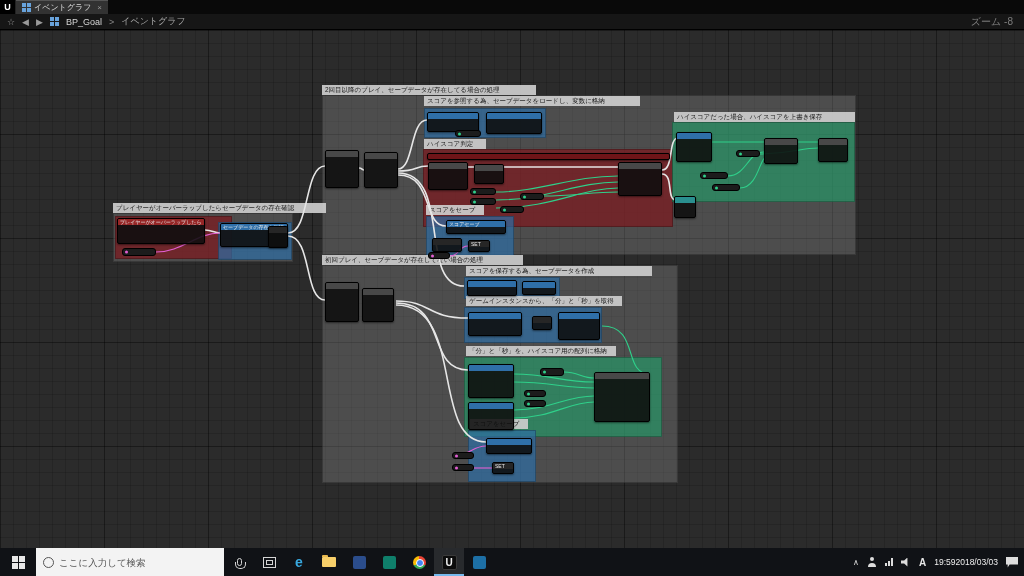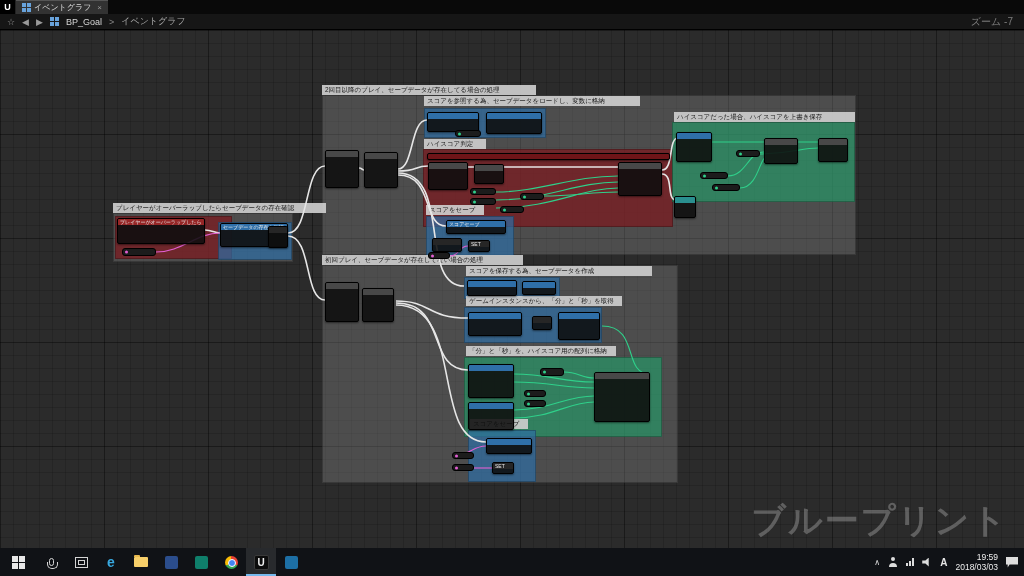--- a/index.html
+++ b/index.html
@@ -75,21 +75,21 @@
   .tray { margin-left:auto; display:flex; align-items:center; gap:8px; padding-right:6px; color:#e6e6e6; }
   .chev { font-size:8px; color:#ddd; }
   .person { position:relative; width:10px; height:10px; display:block; }
   .person::before { content:""; position:absolute; left:3px; top:0; width:4px; height:4px; border-radius:50%; background:#ddd; }
   .person::after { content:""; position:absolute; left:1px; bottom:0; width:8px; height:4px; border-radius:4px 4px 0 0; background:#ddd; }
   .net { display:flex; align-items:flex-end; gap:1px; }
   .net i { width:2px; background:#ddd; display:block; }
   .net i:nth-child(1){height:3px}.net i:nth-child(2){height:5px}.net i:nth-child(3){height:8px}
   .spk { width:10px; height:9px; background:#ddd; clip-path:polygon(0 32%,32% 32%,65% 0,65% 100%,32% 68%,0 68%); display:block; }
   .ime { font-size:10px; font-weight:bold; }
-  .clock { display:flex; flex-direction:column; align-items:flex-end; font-size:8.5px; line-height:10px; color:#eee; }
+  .clock { display:flex; flex-direction:row; align-items:flex-end; font-size:8.5px; line-height:10px; color:#eee; }
   .notif { width:12px; height:11px; background:#ddd; clip-path:polygon(0 0,100% 0,100% 72%,30% 72%,14% 100%,14% 72%,0 72%); display:block; }
 </style>
 </head>
 <body>
 
 <div class="screen">
 
   <div class="tabbar">
     <div class="ue-logo">
         <span>U</span>
@@ -113,25 +113,24 @@
     <span class="bp-icon">
         <i></i>
         <i></i>
         <i></i>
         <i></i>
       </span>
     <span class="crumb-root">BP_Goal</span>
     <span class="crumb-sep">&gt;</span>
     <span class="crumb-cur">イベントグラフ</span>
     <span class="spacer"></span>
-    <span class="zoom">ズーム -7</span>
+    <span class="zoom">ズーム -8</span>
   </div>
 
   <div class="graph">
-    <div class="watermark">ブループリント</div>
     <div id="comments-layer">
         <div class="c-label" style="left: 113px; top: 173px; width: 213px;">プレイヤーがオーバーラップしたらセーブデータの存在確認</div>
         <div class="c-body gray" style="left: 113px; top: 183px; width: 180px; height: 49px;"></div>
         <div class="c-body red" style="left: 115px; top: 186px; width: 117px; height: 43px;"></div>
         <div class="c-body blue" style="left: 218px; top: 192px; width: 74px; height: 38px;"></div>
         <div class="c-label" style="left: 322px; top: 55px; width: 214px;">2回目以降のプレイ、セーブデータが存在してる場合の処理</div>
         <div class="c-body gray" style="left: 322px; top: 65px; width: 534px; height: 160px;"></div>
         <div class="c-label" style="left: 424px; top: 66px; width: 216px;">スコアを参照する為、セーブデータをロードし、変数に格納</div>
         <div class="c-body blue" style="left: 424px; top: 78px; width: 122px; height: 30px;"></div>
         <div class="c-label" style="left: 424px; top: 109px; width: 62px;">ハイスコア判定</div>
@@ -325,20 +324,24 @@
 
   <div class="taskbar">
     <div class="tb-cell start">
         <span class="win">
           <i></i>
           <i></i>
           <i></i>
           <i></i>
         </span>
       </div>
+    <div class="searchbox">
+      <span class="cortana"></span>
+      <input placeholder="ここに入力して検索" style="">
+    </div>
     <div class="tb-cell">
         <span class="mic"></span>
       </div>
     <div class="tb-cell">
         <span class="tview"></span>
       </div>
     <div class="tb-cell">
         <span class="edge">e</span>
       </div>
     <div class="tb-cell">

